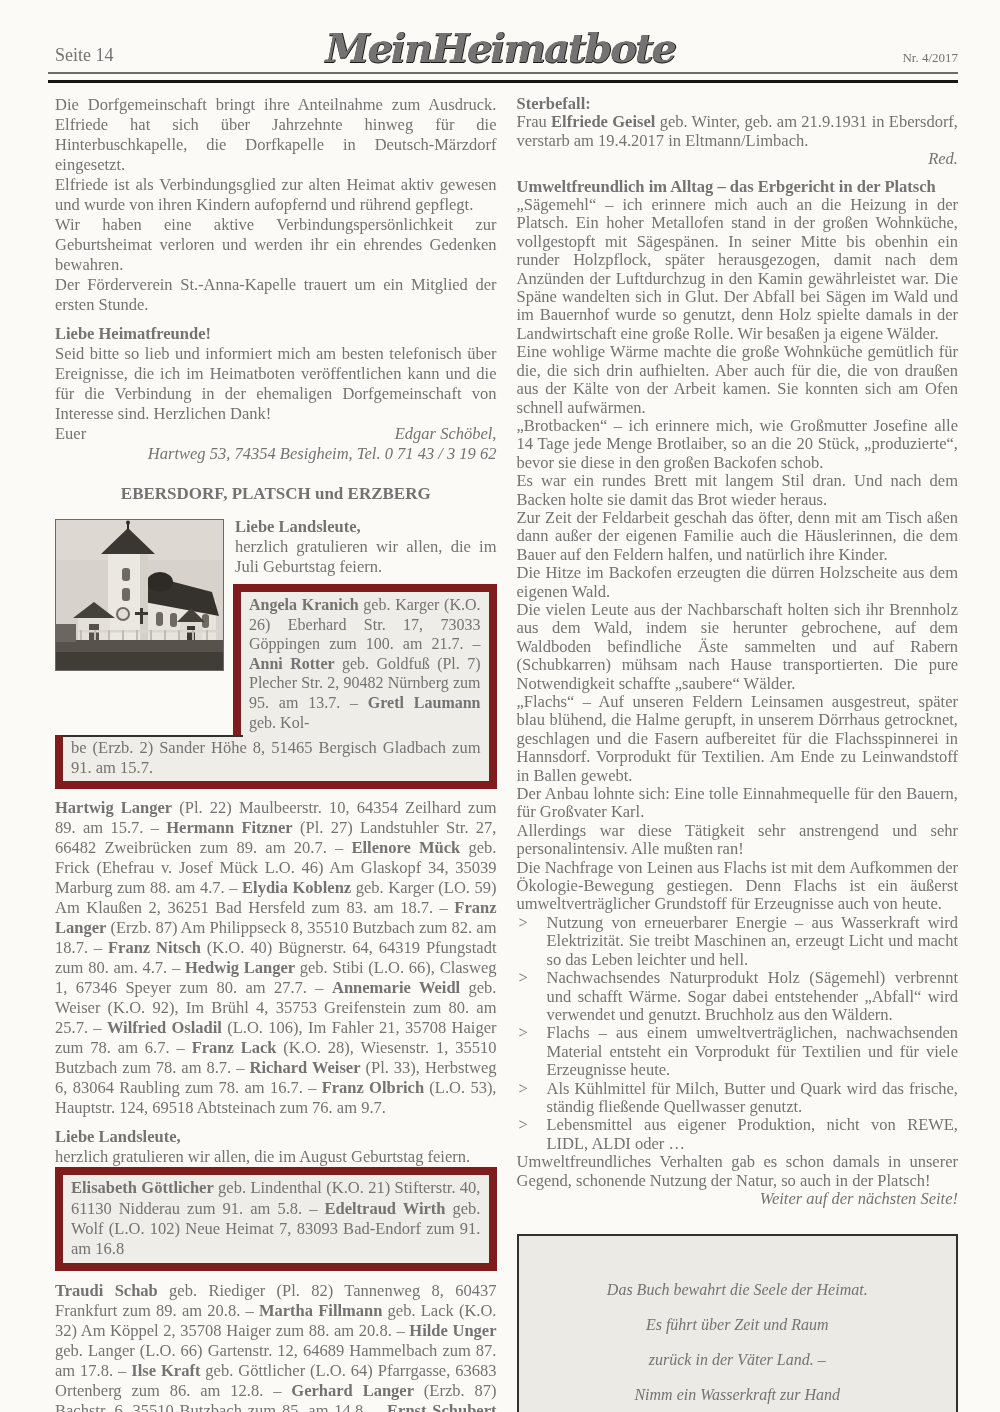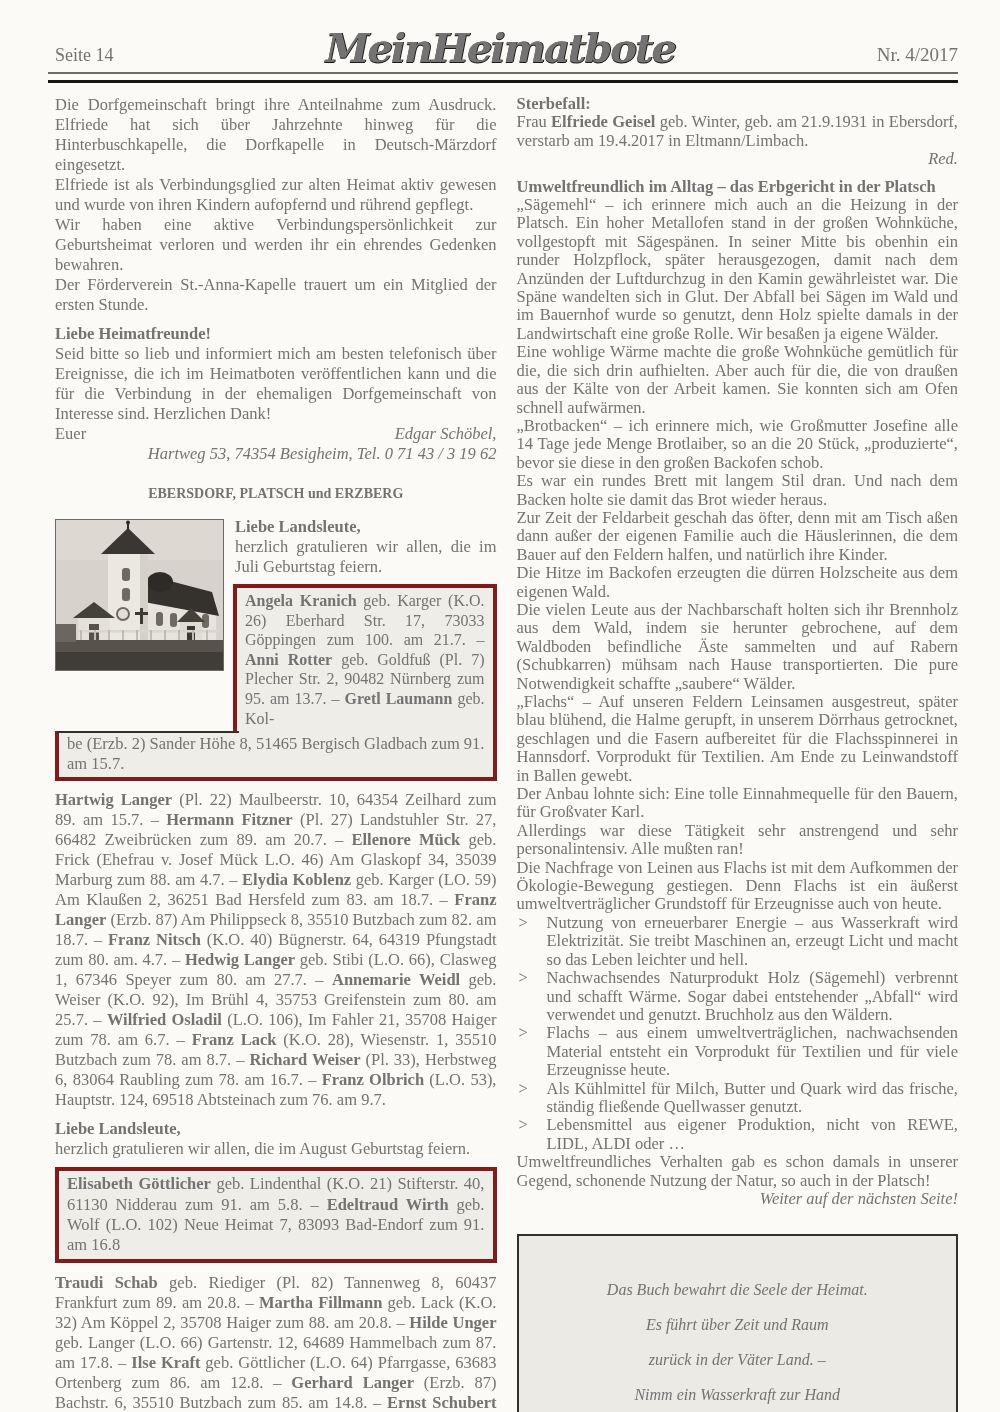--- a/index.html
+++ b/index.html
@@ -1,47 +1,47 @@
 <!DOCTYPE html>
 <html><head>
 <meta charset="utf-8">
 <style>
   html,body{margin:0;padding:0;background:#e9e7e2;}
   .page{position:relative;width:1000px;height:1412px;background:#fbfaf7;color:#737373;
         font-family:"Liberation Serif", serif;overflow:hidden;}
   
   .header{position:relative;height:72px;padding:0 42px 0 55px;}
   .page-label{position:absolute;left:55px;bottom:6px;font-size:18px;}
-  .issue-label{position:absolute;right:42px;bottom:6px;font-size:19px;}
+  .issue-label{position:absolute;right:42px;bottom:6px;font-size:13px;}
   .masthead{position:absolute;left:0;right:0;top:24px;text-align:center;
             font-family:"DejaVu Serif", serif;font-weight:700;font-style:italic;
             font-size:40px;letter-spacing:-2px;
             text-shadow:1px 0 #1b1916, 0 1px #1b1916;}
   .rules{margin:0 42px 0 48px;}
   .rule-thin{border-top:2px solid #6e6c68;}
   .rule-thick{border-top:3px solid #181613;margin-top:6px;}
   
   .columns{display:flex;gap:20px;padding:12px 42px 0 55px;}
   .col{text-align:justify;font-size:16.5px;}
   .col-left{width:443px;line-height:20px;}
   .col-right{width:443px;line-height:18.4px;}
   p{margin:0;}
   b,.bold{font-weight:bold;}
   .italic{font-style:italic;}
   .right-align{text-align:right;}
   .sp-top-sm{margin-top:9px;}
   .sig-row{display:flex;justify-content:space-between;}
-  .section-heading{text-align:center;font-weight:bold;margin:20px 0 13px 0;font-size:14px;}
-  
-  .gbox{border:4px solid #7f1d1d;background:#efede7;padding:3px 8px;}
+  .section-heading{text-align:center;font-weight:bold;margin:20px 0 13px 0;font-size:17px;}
+  
+  .gbox{border:8px solid #7f1d1d;background:#efede7;padding:3px 8px;}
   .box-juli-top{margin-left:178px;border-bottom:none;margin-top:7px;font-size:16px;line-height:19.6px;}
   .box-juli-bottom{border-top:none;position:relative;font-size:16.5px;line-height:20px;}
   .box-juli-bottom::before{content:"";position:absolute;left:-2px;top:0;width:182px;
                            border-top:2px solid #34312d;}
-  .box-august{margin:8px 0 10px 0;font-size:16.5px;line-height:20.4px;}
+  .box-august{margin:0 0 10px 0;font-size:16.5px;line-height:20.4px;}
   
   .church-photo{float:left;width:167px;height:150px;margin:2px 11px 4px 0;
                 border:1px solid #6d6a65;background:#d8d4cd;}
   .juli-side{margin-left:178px;}
   
   .bullet{position:relative;padding-left:30px;}
   .bullet-marker{position:absolute;left:2px;top:0;}
   
   .poem-box{margin-top:26px;border:2px solid #34312d;background:#eceae4;
             padding:36px 20px 34px 20px;}

